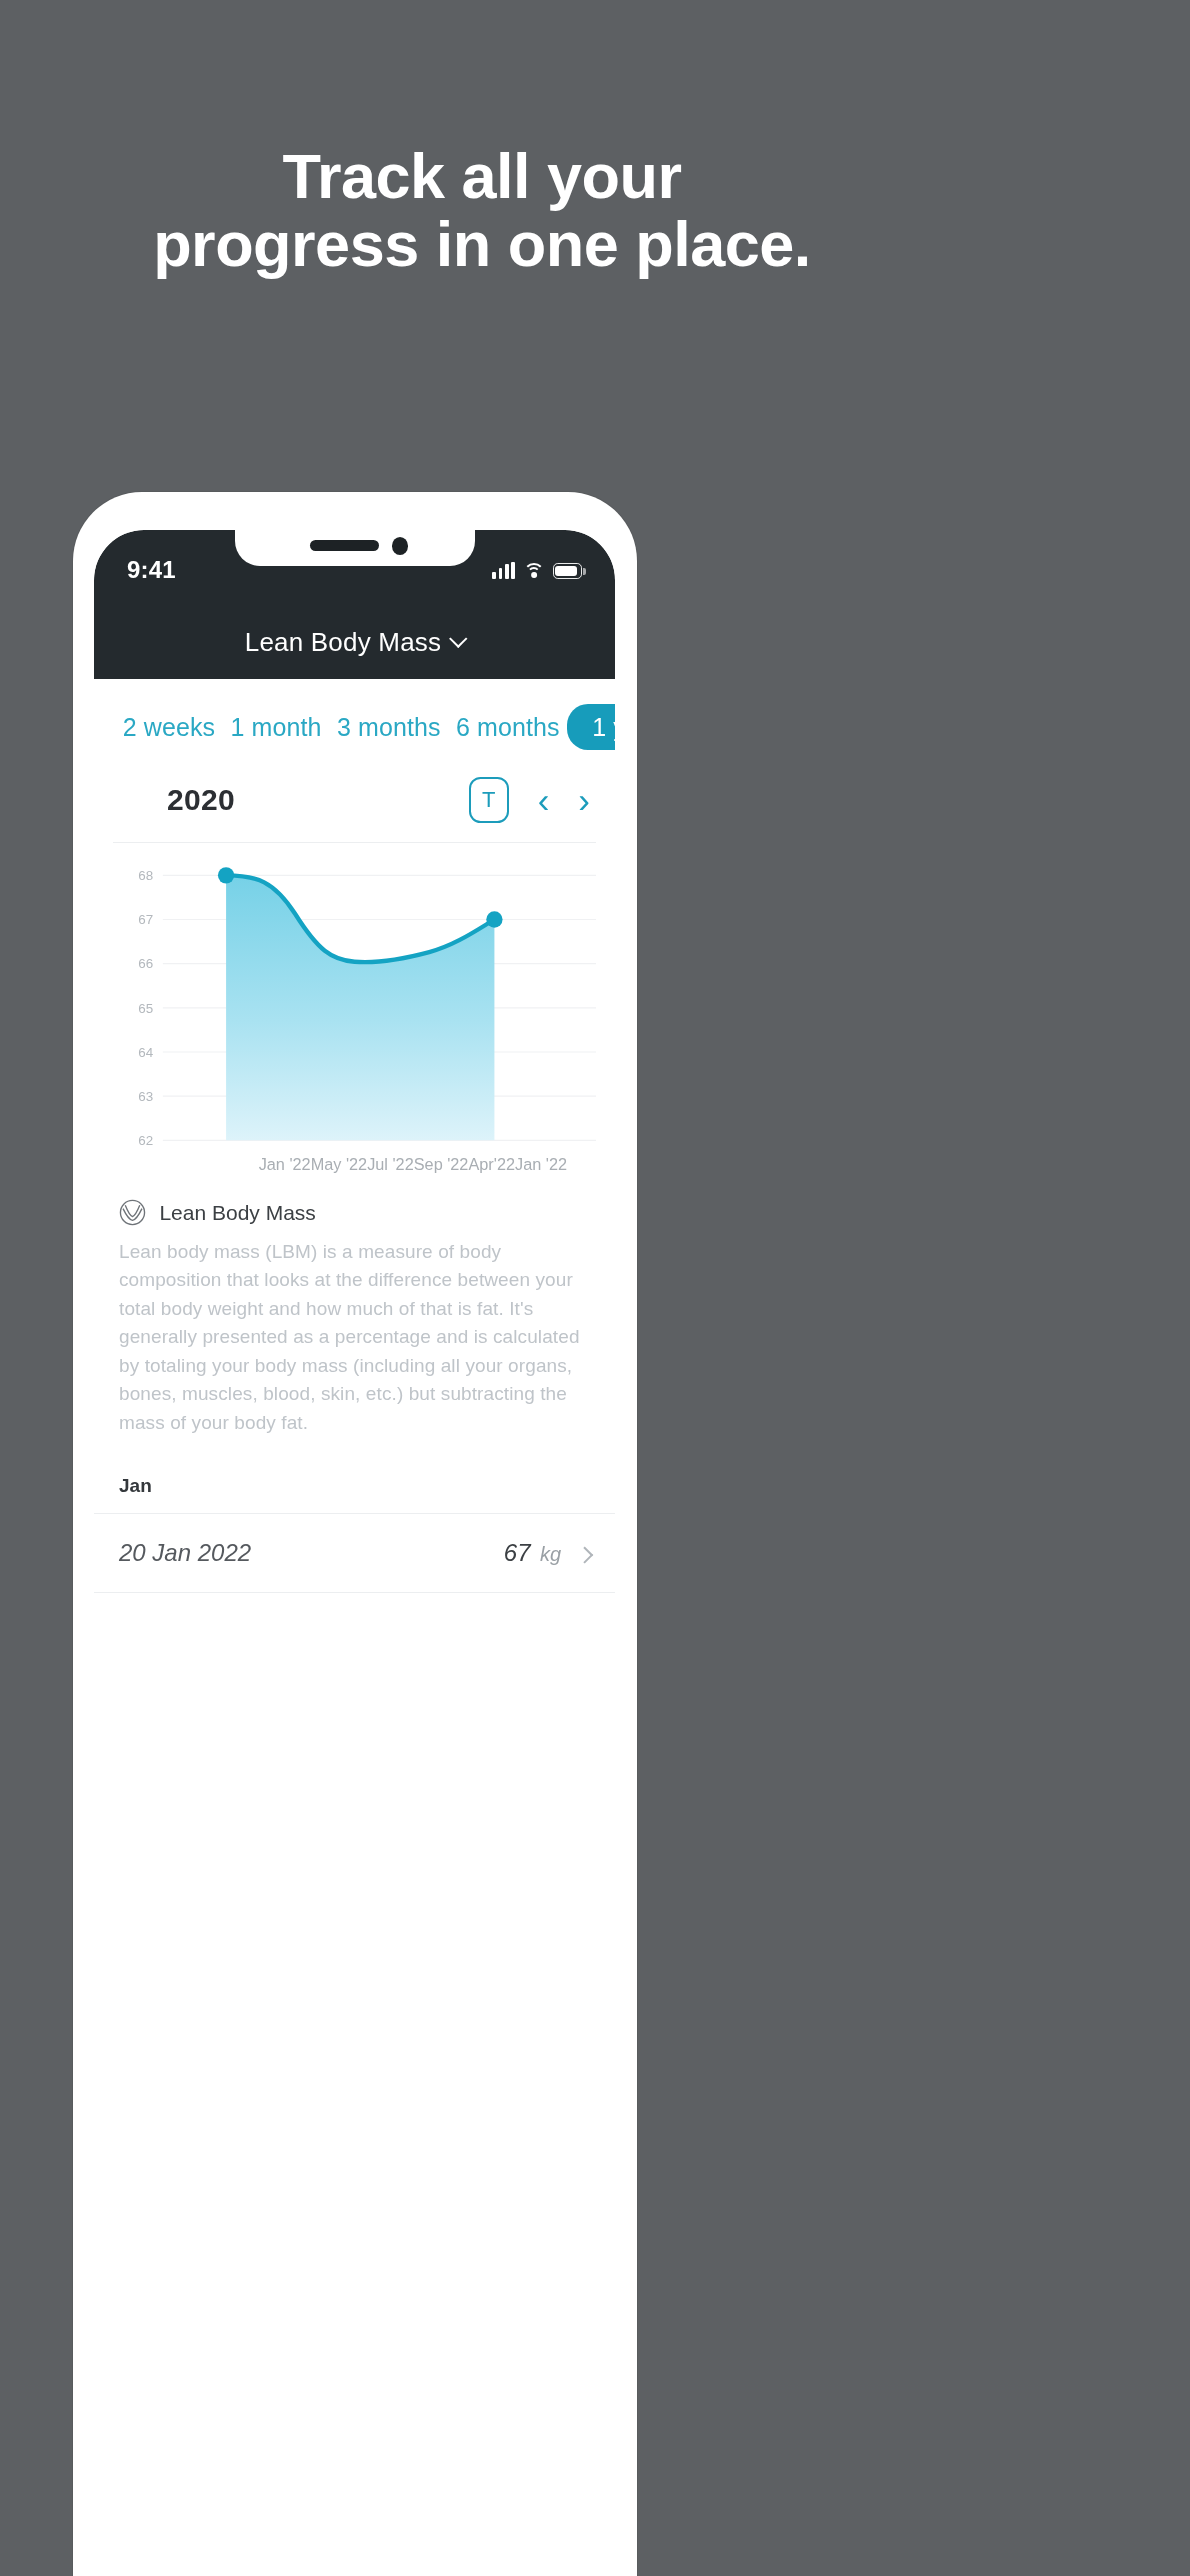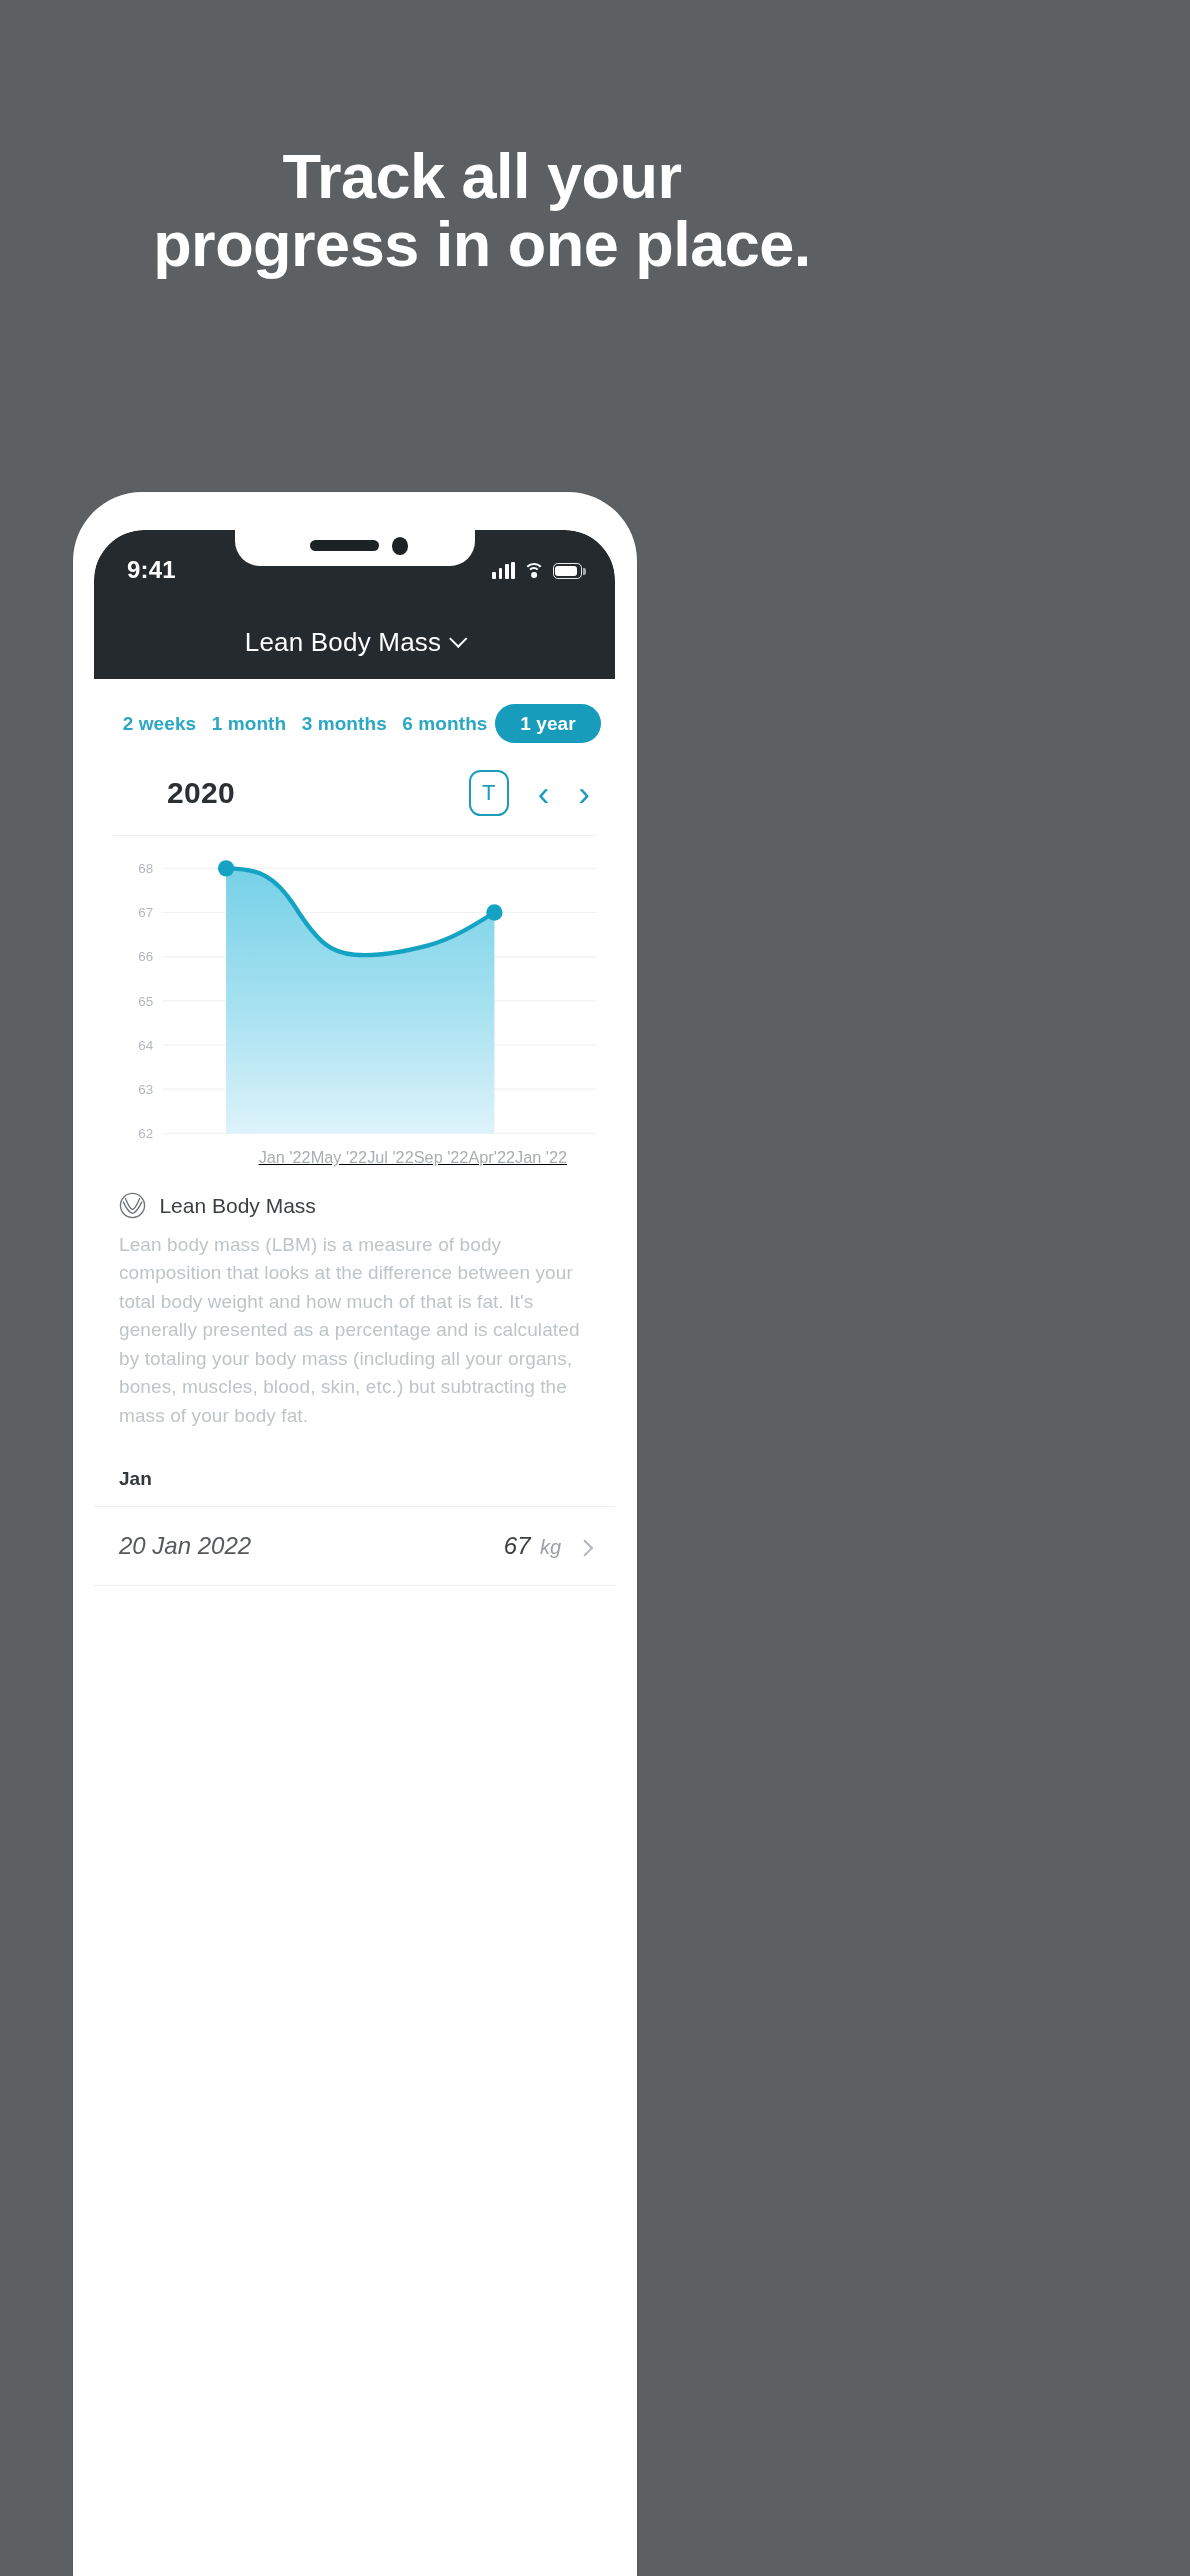--- a/index.html
+++ b/index.html
@@ -101,42 +101,42 @@
   }
 
   
   .app-body { position:relative; background:#fff; height:1898px; }
 
   .ranges {
     display:flex; align-items:center; justify-content:space-between;
     padding:25px 21px 17px 21px;
   }
   .range {
-    font-size:19px; color:#2aa8c4; letter-spacing:0.1px;
-    padding:8.6px 7.7px; border-radius:21px; white-space:nowrap;font-weight:bold;
+    font-size:25px; color:#2aa8c4; letter-spacing:0.1px;
+    padding:8.6px 7.7px; border-radius:21px; white-space:nowrap;
   }
   .range.active { background:#179cbb; color:#ffffff; padding:8.6px 25px; }
 
   .yearbar {
     display:flex; align-items:center; justify-content:space-between;
     padding:9.6px 25px 19px 25px;
   }
   .year { font-size:30px; font-weight:bold; color:#2c2f33; letter-spacing:0.3px;margin-left:48px; }
   .yearbar-ctrls { display:flex; align-items:center; gap:29px; }
   .tbtn {
     width:40px; height:46px; border:2.9px solid #1c9cbb; border-radius:11.5px;
     display:flex; align-items:center; justify-content:center;
     color:#1c9cbb; font-size:22px; font-weight:400;
   }
   .nav-arrow { color:#1c9cbb; font-size:35px; font-weight:300; line-height:1; }
 
   .divider { height:1px; background:#eceef0; margin:0 19px; }
 
   
-  .chart-wrap { position:relative; padding:17px 19px 3.8px 19px;text-decoration:underline; }
+  .chart-wrap { position:relative; padding:17px 19px 3.8px 19px; }
   .chart { position:relative; width:100%; height:288px; }
   .chart svg { display:block; width:100%; height:100%; }
   .xlabels {
     display:flex; justify-content:flex-end;
     padding:7.7px 29px 0 38px; color:#a9aeb3; font-size:16.3px;
   }
 
   
   .legend {
     display:flex; align-items:center; gap:13.4px;

